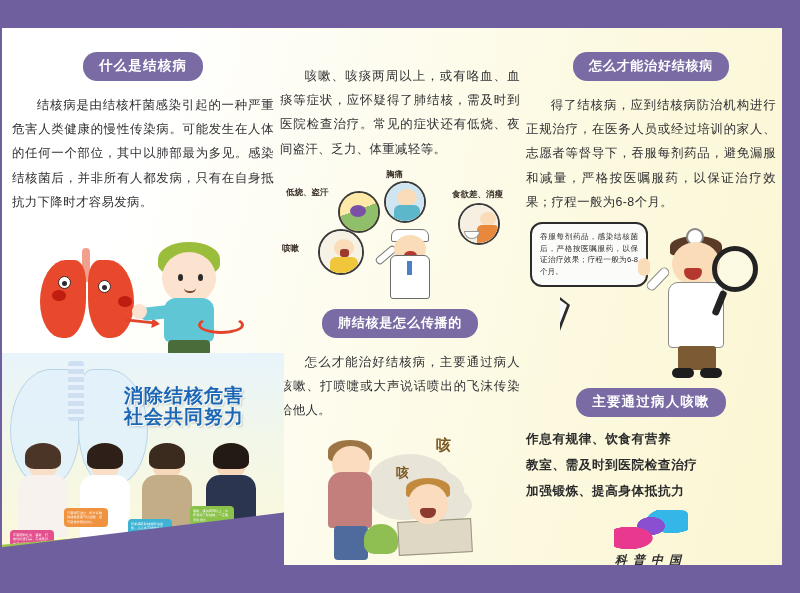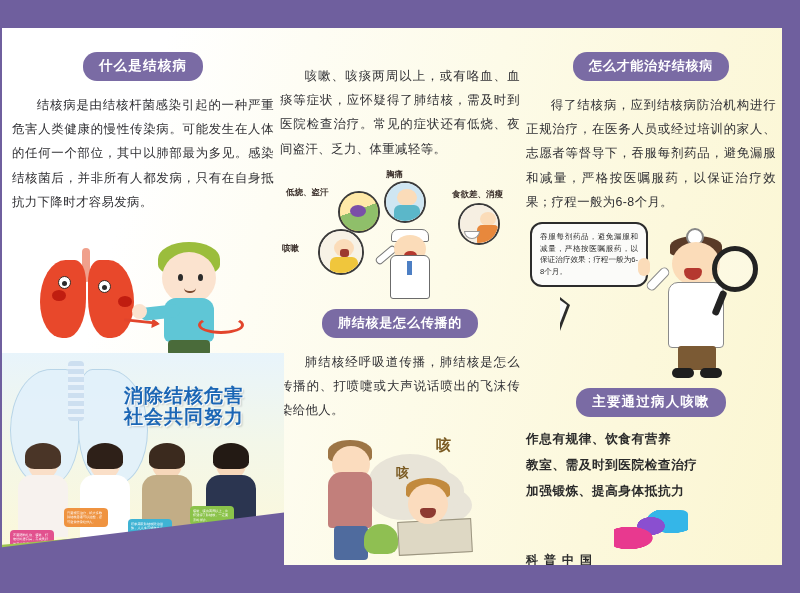--- a/index.html
+++ b/index.html
@@ -162,21 +162,21 @@
   .d2-shoeR{ position:absolute; left: 174px; top: 150px; width: 22px; height: 10px; background:#1e1e1e; border-radius: 8px;}
 
   
   .prev-lines { margin-top: 10px; }
   .prev-lines div {
     font-size: 12.6px; font-weight: bold; color: #2b2b2b;
     letter-spacing: .6px; line-height: 2.05;
   }
 
   
-  .logo-wrap { margin-top: 6px; text-align: left; }
+  .logo-wrap { margin-top: 6px; text-align: center; font-style: italic; }
   .logo-mark {
     width: 74px; height: 40px; margin: 0 auto 2px;
     background:
       radial-gradient(ellipse at 20% 70%, #e8398f 0%, #e8398f 28%, transparent 29%),
       radial-gradient(ellipse at 50% 40%, #8a4fd0 0%, #8a4fd0 26%, transparent 27%),
       radial-gradient(ellipse at 78% 26%, #34b6e8 0%, #34b6e8 30%, transparent 31%);
     border-radius: 50% 10% 50% 10%;
     filter: blur(.3px);
   }
   .logo-cn { font-size: 12px; font-weight: bold; letter-spacing: 6px; color:#2d2d2d; }
@@ -299,21 +299,21 @@
           <div class="doc-head"></div>
           <div class="doc-mouth"></div>
           <div class="doc-coat"></div>
           <div class="doc-tie"></div>
         </div>
       </div>
 
       <div style="height:10px"></div>
       <div class="pill wide">肺结核是怎么传播的</div>
       <div style="height:12px"></div>
-      <p class="para">肺结核经呼吸道传播，肺结核是怎么传播的、打喷嚏或大声说话喷出的飞沫传染给他人。</p>
+      <p class="para">怎么才能治好结核病，主要通过病人咳嗽、打喷嚏或大声说话喷出的飞沫传染给他人。</p>
 
       <div class="illus trans-scene">
 
         <div class="cloud"></div>
         <span class="cough-ch" style="left:156px; top:8px; font-size:15px;">咳</span>
         <span class="cough-ch" style="left:116px; top:36px;">咳</span>
         <div class="p-adult-hair"></div>
         <div class="p-adult-head"></div>
         <div class="p-adult-body"></div>
         <div class="p-adult-legs"></div>
@@ -325,21 +325,21 @@
       </div>
     </div>
 
     <div class="col" id="col3">
       <div style="height:24px"></div>
       <div class="pill wide">怎么才能治好结核病</div>
       <div style="height:12px"></div>
       <p class="para">得了结核病，应到结核病防治机构进行正规治疗，在医务人员或经过培训的家人、志愿者等督导下，吞服每剂药品，避免漏服和减量，严格按医嘱服药，以保证治疗效果；疗程一般为6-8个月。</p>
 
       <div class="illus doc-scene">
-        <div class="bubble">吞服每剂药品，避免漏服和减量，严格按医嘱服药，以保证治疗效果；疗程一般为6-8个月。</div>
+        <div class="bubble">吞服每剂药品，感染结核菌后，严格按医嘱服药，以保证治疗效果；疗程一般为6-8个月。</div>
         <div class="bubble-tail"></div>
         <div class="d2-arm"></div>
         <div class="d2-finger"></div>
         <div class="d2-hair"></div>
         <div class="d2-mirror"></div>
         <div class="d2-head"></div>
         <div class="d2-mouth"></div>
         <div class="d2-coat"></div>
         <div class="d2-legs"></div>
         <div class="d2-shoeL"></div>

